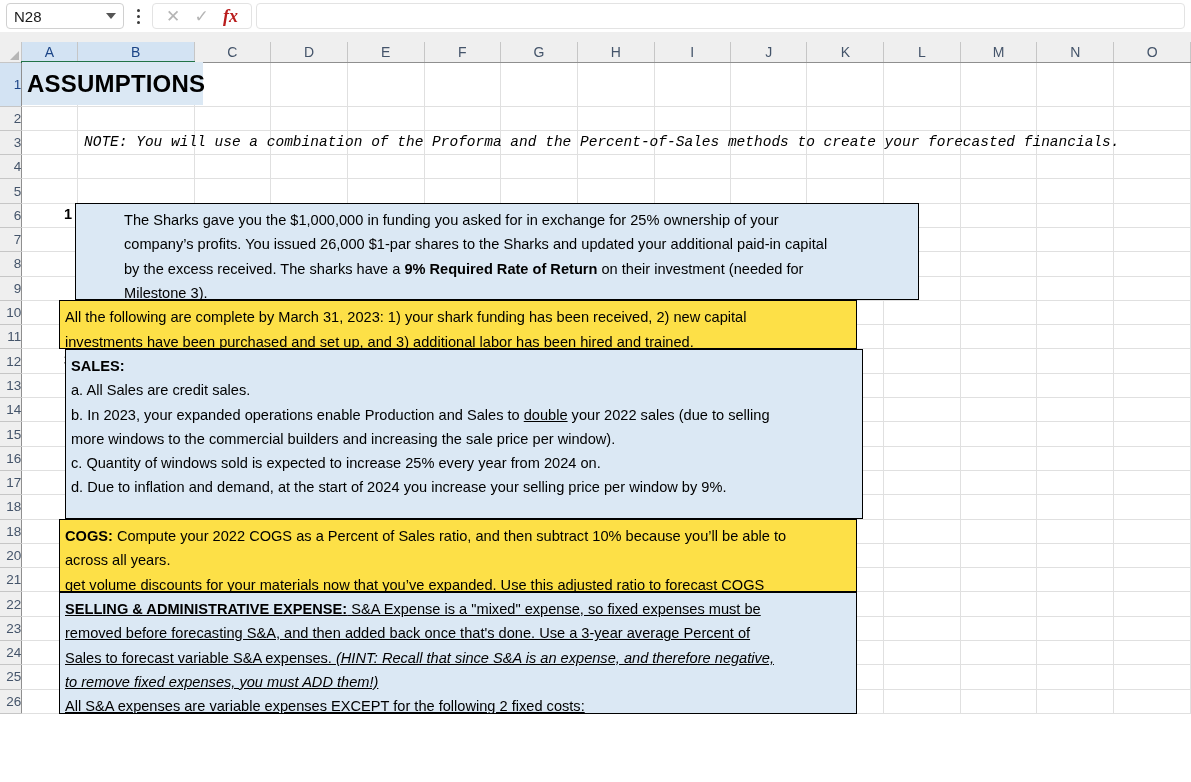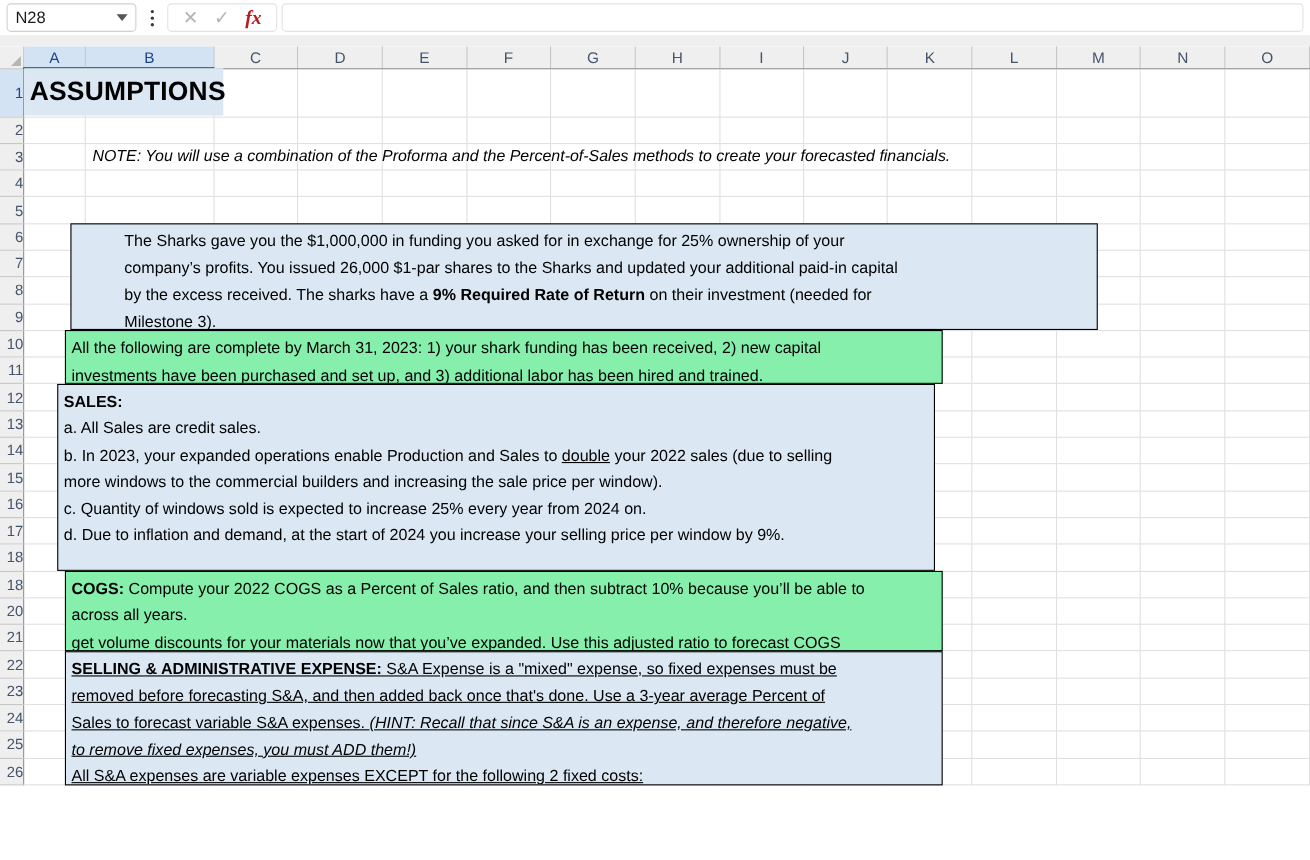--- a/index.html
+++ b/index.html
@@ -157,21 +157,21 @@
   }
   .block {
     border: 1.6px solid #000;
     padding: 4px 5px 2px 5px;
     font-size: 14.6px;
     line-height: 24.3px;
     color: #000;
     overflow: hidden;
   }
   .block.blue { background: #dbe8f4; }
-  .block.white { background: #86efac; }
+  .block.white { background: #fde047; }
   .block b { font-weight: bold; }
   .block i { font-style: italic; }
   .block u { text-decoration: underline; }
 </style>
 </head>
 <body>
 
 <div id="formula-bar">
   <div id="name-box">
     <span class="nb-text">N28</span>
@@ -679,35 +679,35 @@
           <td class="cell"></td>
           <td class="cell"></td>
           <td class="cell"></td>
           <td class="cell"></td>
           <td class="cell"></td>
         </tr>
       </tbody>
   </table>
   <div id="overlay">
       <div class="ov title-cell" style="left: 22px; top: 20px; width: 181px; height: 43px;">ASSUMPTIONS</div>
-      <div class="ov note-cell" style="left: 84px; top: 88.3px; width: 900px; height: 24.3px;">NOTE:  You will use a combination of the Proforma and the Percent-of-Sales methods to create your forecasted financials.</div>
+      <div class="ov note-cell" style="left: 84px; top: 88.3px; width: 900px; height: 24.3px; font-family: Liberation Mono, monospace;">NOTE:  You will use a combination of the Proforma and the Percent-of-Sales methods to create your forecasted financials.</div>
       <div class="ov numcell" style="left: 22px; top: 161.2px; width: 58px; height: 24.3px;">1</div>
-      <div class="ov block blue" style="left: 64px; top: 161.2px; width: 934px; height: 97.2px; padding-left: 48px;">
+      <div class="ov block blue" style="left: 75px; top: 161.2px; width: 844px; height: 97.2px; padding-left: 48px;">
         <div>The Sharks gave you the $1,000,000 in funding you asked for in exchange for 25% ownership of your</div>
         <div>company’s profits.  You issued 26,000 $1-par shares to the Sharks and updated your additional paid-in capital</div>
         <div>by the excess received.  The sharks have a <b>9% Required Rate of Return</b> on their investment (needed for</div>
         <div>Milestone 3).</div>
       </div>
       <div class="ov numcell" style="left: 22px; top: 258.4px; width: 58px; height: 24.3px;">2</div>
       <div class="ov block white" style="left: 59px; top: 258.4px; width: 798px; height: 48.6px;">
         <div>All the following are complete by March 31, 2023:  1) your shark funding has been received, 2) new capital</div>
         <div>investments have been purchased and set up, and 3) additional labor has been hired and trained.</div>
       </div>
       <div class="ov numcell" style="left: 22px; top: 307px; width: 58px; height: 24.3px;">3</div>
-      <div class="ov block blue" style="left: 52px; top: 307px; width: 798px; height: 170.1px;">
+      <div class="ov block blue" style="left: 65px; top: 307px; width: 798px; height: 170.1px;">
         <div><b>SALES:</b></div>
         <div>a. All Sales are credit sales.</div>
         <div>b. In 2023, your expanded operations enable Production and Sales to <u>double</u> your 2022 sales (due to selling</div>
         <div>more windows to the commercial builders and increasing the sale price per window).</div>
         <div>c. Quantity of windows sold is expected to increase 25% every year from 2024 on.</div>
         <div>d. Due to inflation and demand, at the start of 2024 you increase your selling price per window by 9%.</div>
       </div>
       <div class="ov numcell" style="left: 22px; top: 477.1px; width: 58px; height: 24.3px;">4</div>
       <div class="ov block white" style="left: 59px; top: 477.1px; width: 798px; height: 72.9px;">
         <div><b>COGS:</b>  Compute your 2022 COGS as a Percent of Sales ratio, and then subtract 10% because you’ll be able to</div>

